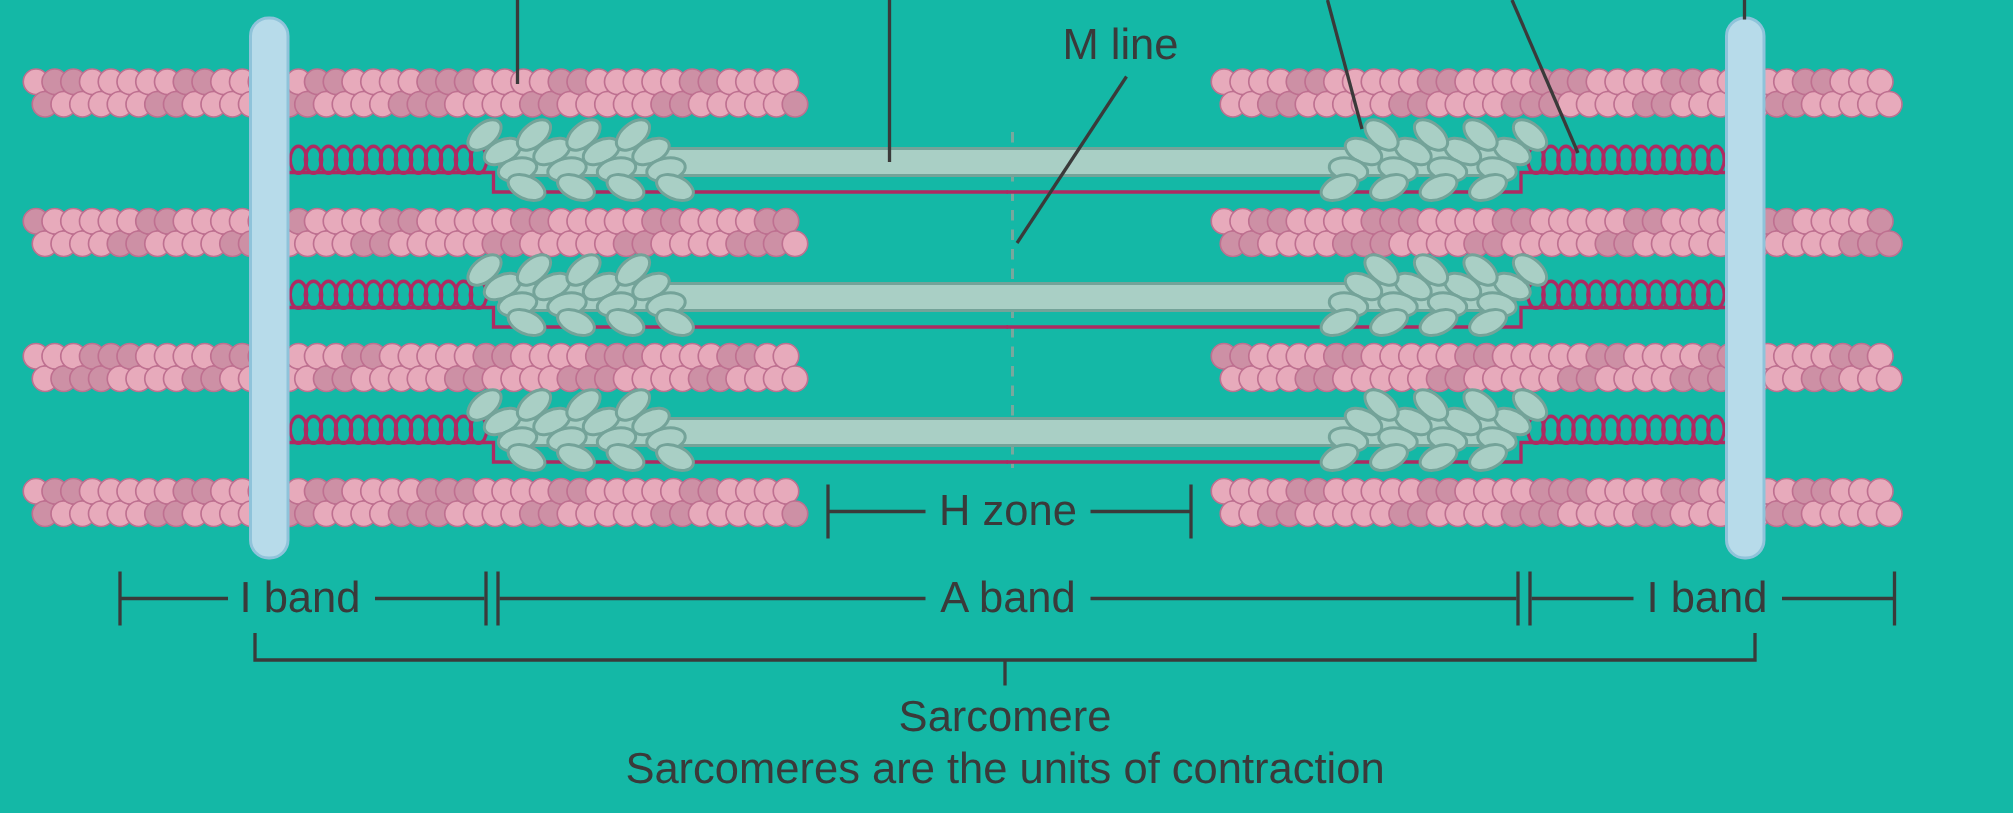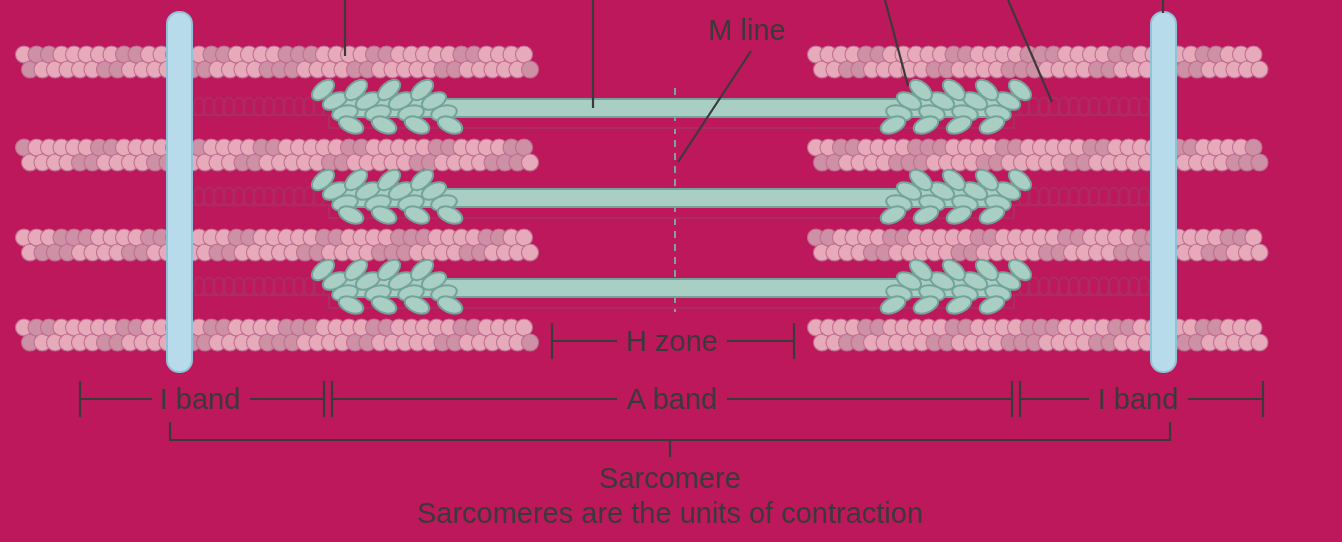--- a/index.html
+++ b/index.html
@@ -1,16 +1,16 @@
 <!DOCTYPE html>
 <html><head>
 <meta charset="utf-8">
 <style>
   html,body{margin:0;padding:0;background:#ffffff;}
-  .stage{position:relative;width:1342px;height:542px;background:#be185d;overflow:hidden;
+  .stage{position:relative;width:1342px;height:542px;background:#14b8a6;overflow:hidden;
          font-family:"Liberation Sans","DejaVu Sans",sans-serif;}
   svg{display:block;}
   text{font-family:"Liberation Sans","DejaVu Sans",sans-serif;}
   .lbl{font-size:29px;fill:#3a3a3a;}
 </style>
 </head>
 <body>
 
 <div class="stage">
 <svg width="1342" height="542" viewBox="0 0 1342 542">

